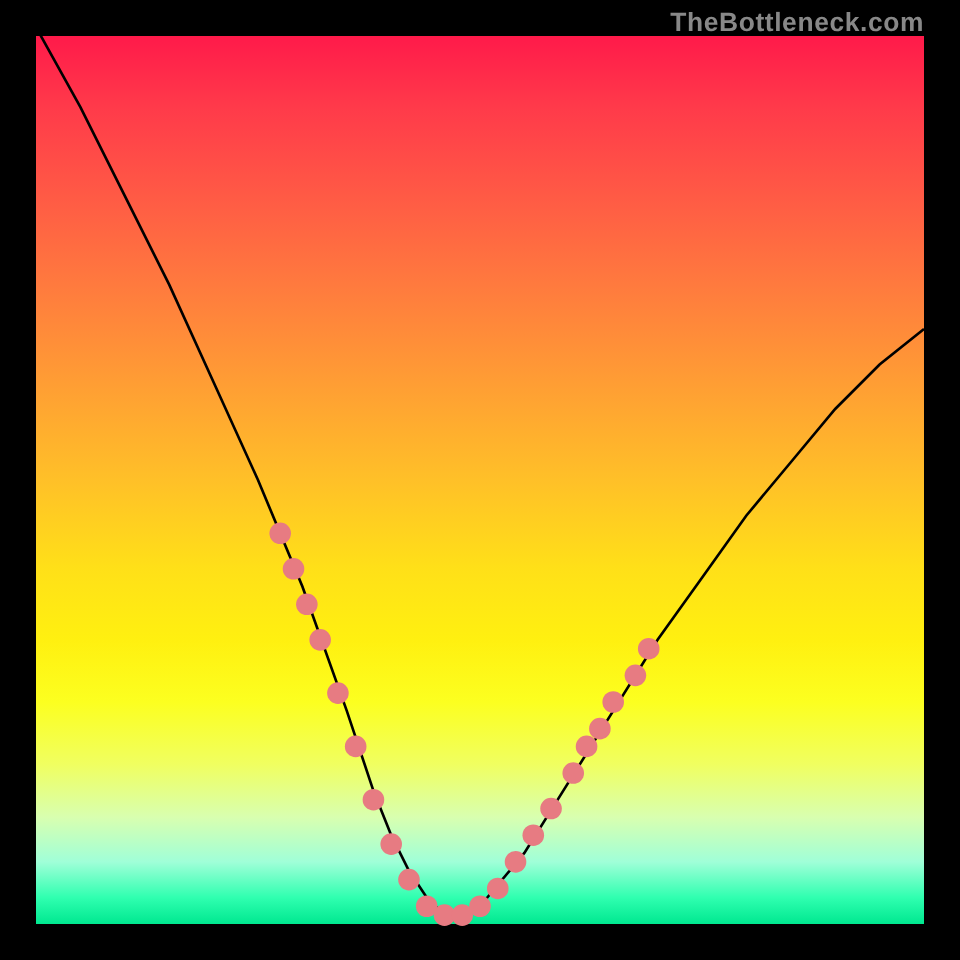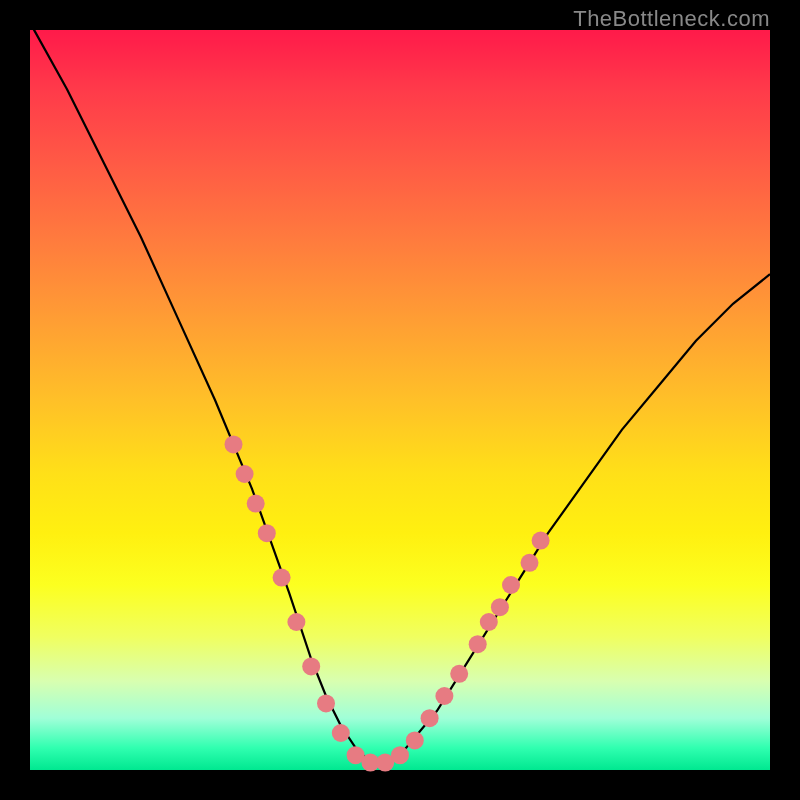--- a/index.html
+++ b/index.html
@@ -33,21 +33,21 @@
       #30ffb0 97%,
       #00e890 100%
     );
   }
   .watermark {
     position: absolute;
     top: 6px;
     right: 30px;
     color: #888;
     font-size: 22px;
-    font-weight: 400;
+    font-weight: 700;
     letter-spacing: 0.5px;
   }
   svg.overlay {
     position: absolute;
     left: 30px;
     top: 30px;
     width: 740px;
     height: 740px;
     overflow: visible;
   }

